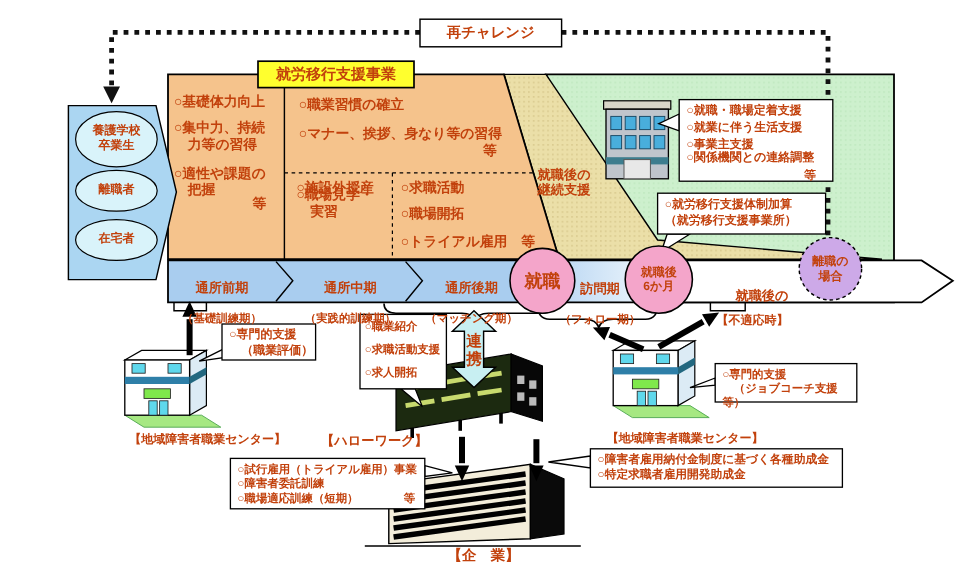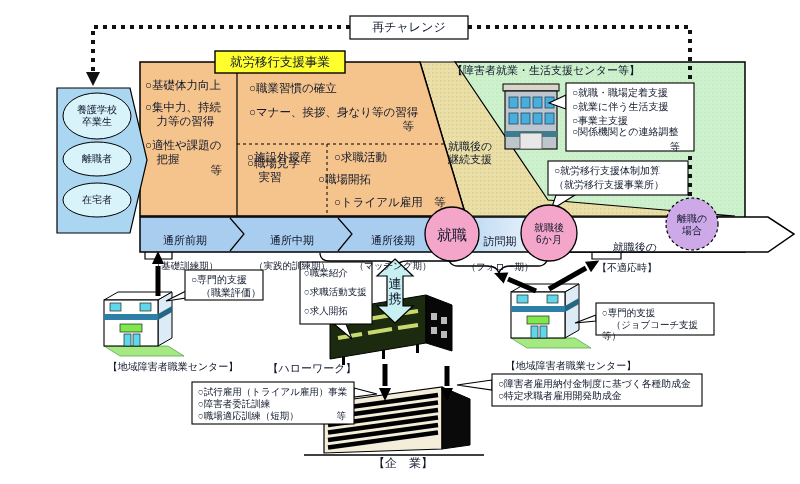--- a/index.html
+++ b/index.html
@@ -1,19 +1,19 @@
 <!DOCTYPE html>
 <html><head>
 <meta charset="utf-8">
 <style>
   html,body{margin:0;padding:0;background:#fff;}
   #stage{position:relative;width:800px;height:484px;background:#fff;overflow:hidden;
          font-family:"Liberation Sans","DejaVu Sans",sans-serif;}
   #bg{position:absolute;left:0;top:0;}
-  .t{position:absolute;color:#0f172a;font-weight:normal;font-size:11px;line-height:1.18;
+  .t{position:absolute;color:#c2410c;font-weight:bold;font-size:11px;line-height:1.18;
      white-space:pre-line;}
   .c{text-align:center;}
   .r{text-align:right;}
   .s95{font-size:9.5px;}
   .s98{font-size:9.8px;}
   .s10{font-size:10px;}
   .s105{font-size:10px;}
   .s115{font-size:11.5px;}
   .s12{font-size:12px;}
   .s125{font-size:12.5px;}
@@ -193,27 +193,26 @@
 
 <div class="t s115" style="left:249px;top:82px;width:160px;">○職業習慣の確立</div>
 <div class="t s115" style="left:249px;top:106px;width:190px;">○マナー、挨拶、身なり等の習得</div>
 <div class="t r s115" style="left:382px;top:120px;width:32px;">等</div>
 
 <div class="t s115" style="left:247px;top:151px;width:86px;">○施設外授産</div>
 <div class="t s115" style="left:247px;top:157px;width:86px;">○職場見学・
 　実習</div>
 
 <div class="t s115" style="left:334px;top:151px;width:100px;">○求職活動</div>
-<div class="t s115" style="left:318px;top:173px;width:100px;">○職場開拓</div>
+<div class="t s115" style="left:334px;top:173px;width:100px;">○職場開拓</div>
 <div class="t s115" style="left:334px;top:196px;width:120px;">○トライアル雇用　等</div>
 
 <div class="t" style="left:448px;top:140px;width:52px;">就職後の
 継続支援</div>
 
-<div class="t c" style="left:440px;top:64px;width:212px;">【障害者就業・生活支援センター等】</div>
 <div class="t s105" style="left:572px;top:87px;width:120px;">○就職・職場定着支援</div>
 <div class="t s105" style="left:572px;top:101px;width:120px;">○就業に伴う生活支援</div>
 <div class="t s105" style="left:572px;top:115px;width:120px;">○事業主支援</div>
 <div class="t s105" style="left:572px;top:126px;width:120px;">○関係機関との連絡調整</div>
 <div class="t r s105" style="left:634px;top:141px;width:46px;">等</div>
 
 <div class="t s105" style="left:554px;top:165px;width:134px;">○就労移行支援体制加算</div>
 <div class="t s105" style="left:554px;top:179px;width:134px;">（就労移行支援事業所）</div>
 
 <div class="t c" style="left:140px;top:221px;width:90px;">

